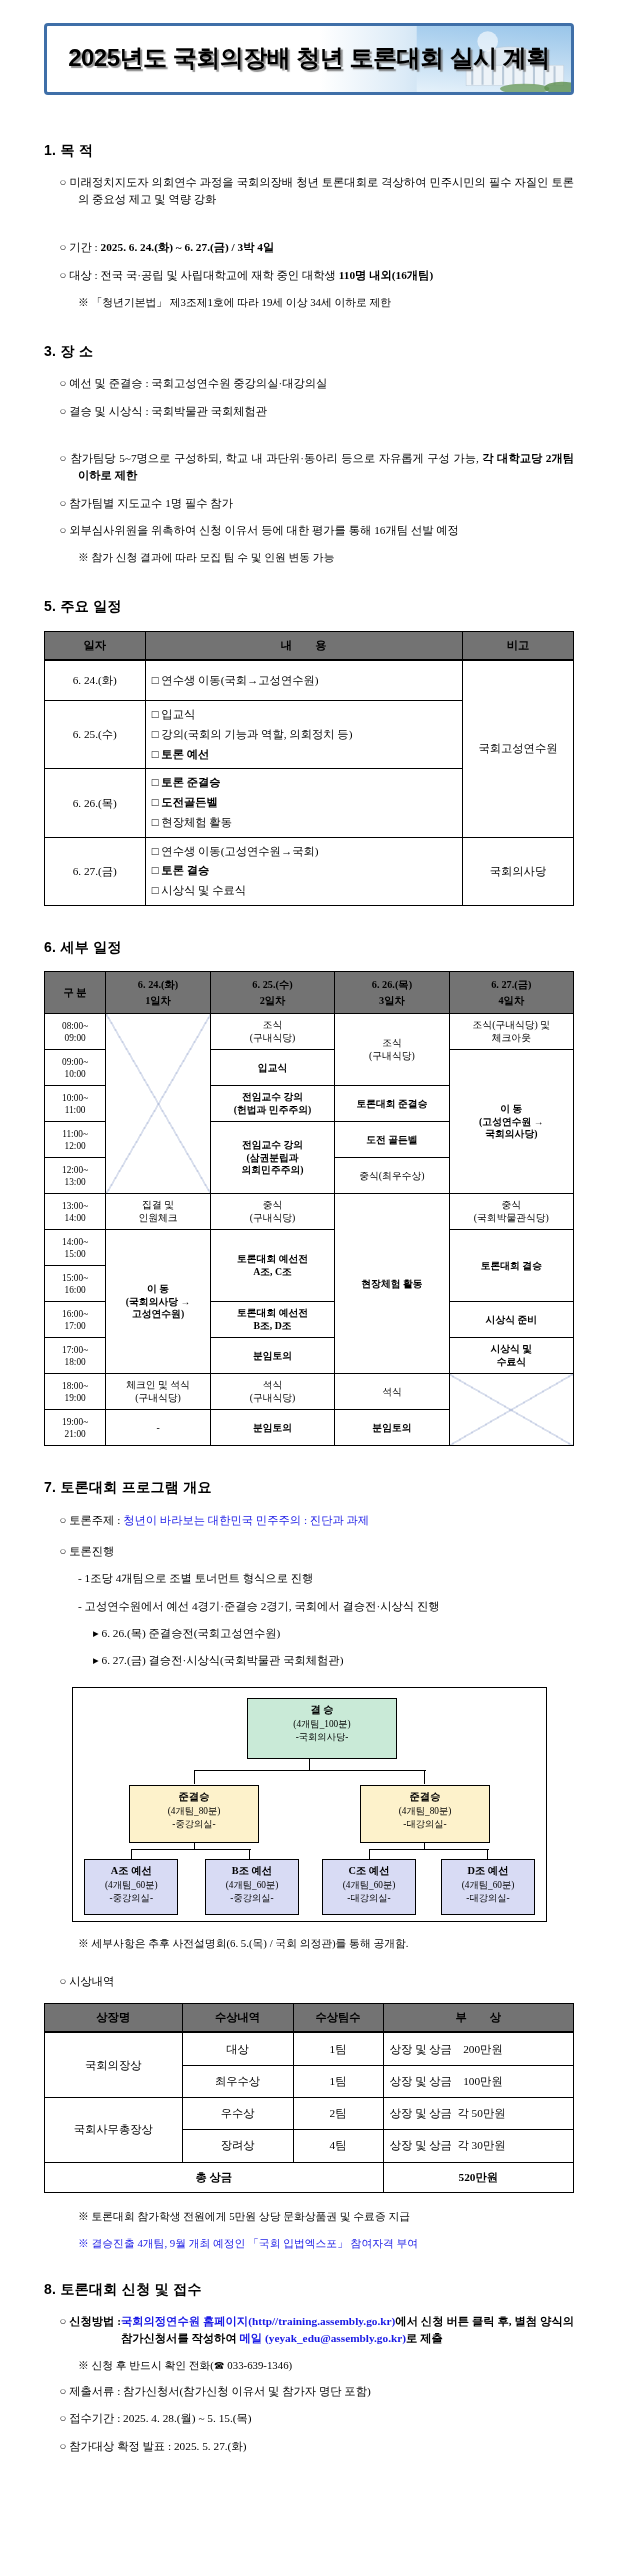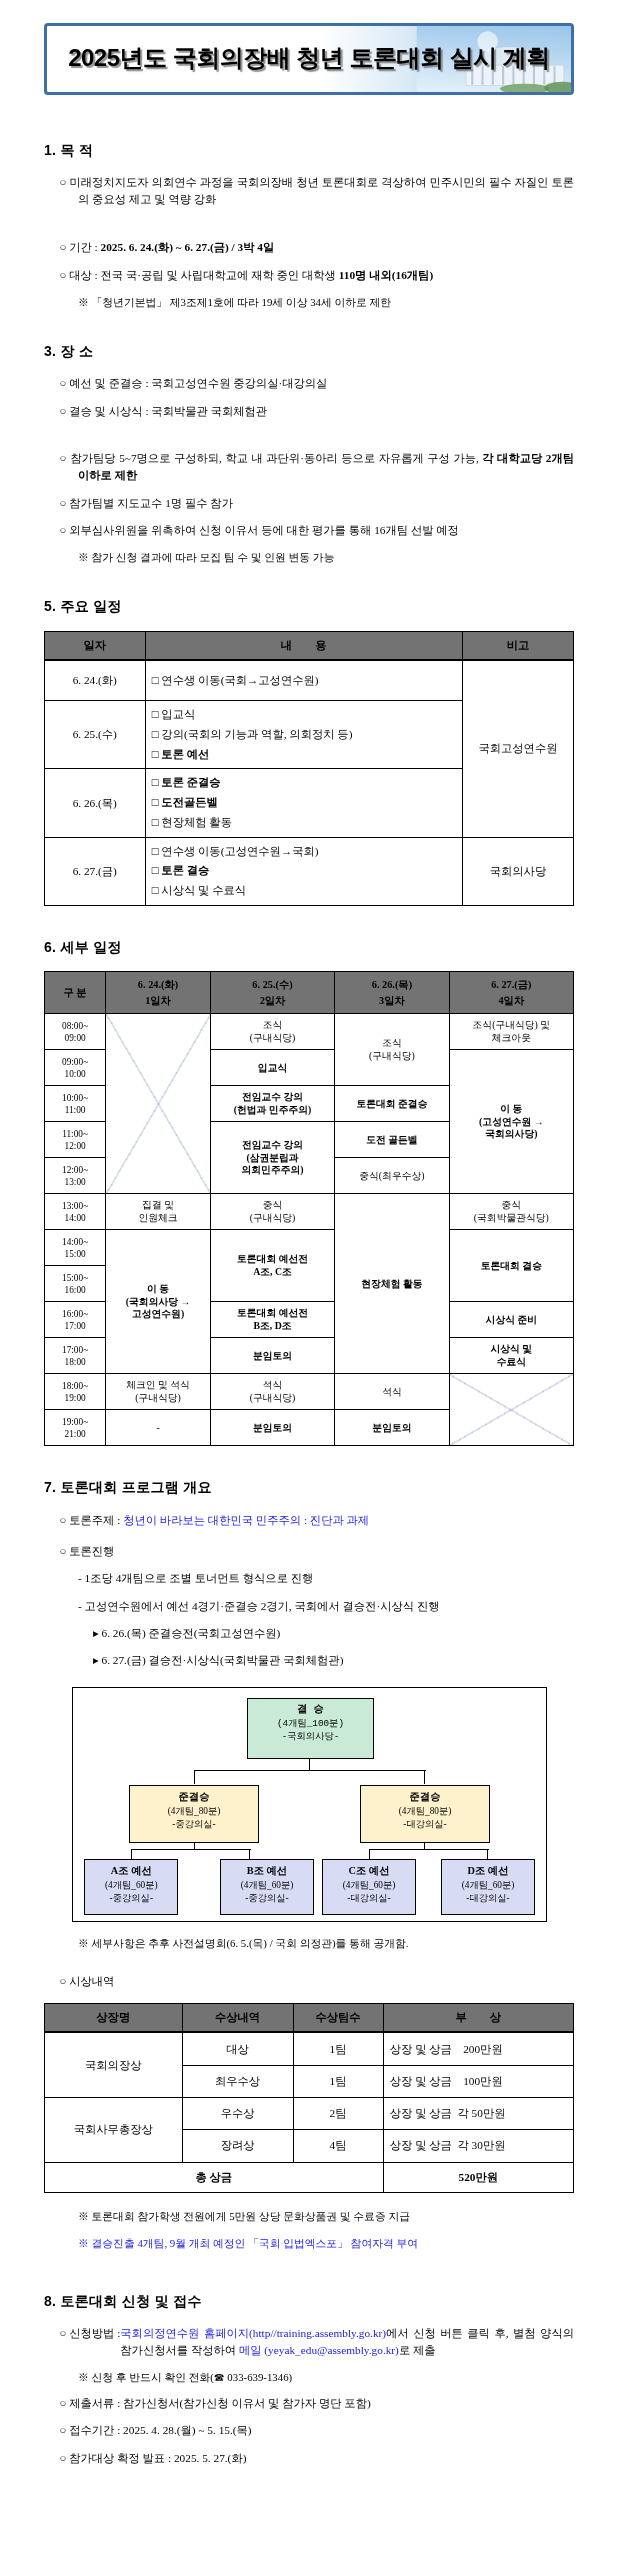--- a/index.html
+++ b/index.html
@@ -29,21 +29,21 @@
     font-family:"Liberation Sans","DejaVu Sans",sans-serif;
     font-size:14px; font-weight:bold; letter-spacing:0.3px; margin:0 0 13.4px 0;
   }
   .p{margin:0 0 10.3px 15.5px; padding-left:18.5px; text-indent:-18.5px; text-align:justify;}
   .p.single{text-align:left;}
   .note{margin:0 0 10.3px 34px; padding-left:15.5px; text-indent:-15.5px; font-size:10.8px;}
   .sub1{margin:0 0 10.3px 34px; padding-left:11.3px; text-indent:-11.3px;}
   .sub2{margin:0 0 10.3px 49px; padding-left:12.4px; text-indent:-12.4px;}
   .seg-b{font-weight:bold;}
   .seg-blue{color:#1a1ae6;}
-  .hang{display:flex; margin:0 0 9.3px 15.5px;}
+  .hang{display:flex; margin:0 0 9.3px 15.5px;font-weight:bold;}
   .hang-label{white-space:nowrap;}
   .hang-value{flex:1; text-align:justify;}
   
   table{border-collapse:collapse; width:100%;}
   .tbl{border:1.5px solid #000; margin-bottom:4.1px;}
   .tbl th,.tbl td{border:0.5px solid #000; padding:3.1px 6.2px; vertical-align:middle;}
   .tbl thead th{
     background:#737373; font-weight:bold; text-align:center;
     border-bottom:2.1px double #000; padding:5.2px 3.1px; font-size:11.3px;margin-left:16px;
   }
@@ -62,25 +62,25 @@
       linear-gradient(to top right,transparent calc(50% - 0.5px),#b3bedb calc(50% - 0.5px),#b3bedb calc(50% + 0.5px),transparent calc(50% + 0.5px)),
       linear-gradient(to bottom right,transparent calc(50% - 0.5px),#b3bedb calc(50% - 0.5px),#b3bedb calc(50% + 0.5px),transparent calc(50% + 0.5px));
   }
   
   .bracket-wrap{margin:17.5px 0 13.4px 28px; width:473px; border:1px solid #000; background:#fff; position:relative; height:233px;}
   .bx{
     position:absolute; border:1px solid #000; text-align:center;
     font-size:9.3px; line-height:1.35; padding-top:4.6px; box-sizing:border-box;
   }
   .bx .bx-name{font-weight:bold; font-size:10.3px; margin-bottom:1px;}
-  .bx-final{left:174px; top:10.3px;  width:127px; height:61px; background:#c9ead7;font-family:Liberation Mono, monospace;}
+  .bx-final{left:174px; top:10.3px;  width:150px; height:61px; background:#c9ead7;}
   .bx-semi1{left:56px; top:97px; width:130px; height:58px; background:#fdf2cb;}
   .bx-semi2{left:287px; top:97px; width:130px; height:58px; background:#fdf2cb;}
   .bx-pre{width:94px; height:56px; background:#d8dbf4; top:171px;}
-  .bx-pa{left:11.3px;} .bx-pb{left:147px;} .bx-pc{left:249px;} .bx-pd{left:368px;}
+  .bx-pa{left:11.3px;} .bx-pb{left:132px;} .bx-pc{left:249px;} .bx-pd{left:368px;}
   .ln{position:absolute; background:#000;}
   
   .ta col.c1{width:26%;} .ta col.c2{width:21%;} .ta col.c3{width:17%;} .ta col.c4{width:36%;}
   .ta td{padding:7.2px 6.2px;}
   .prize{white-space:pre; text-align:left; padding-left:13.4px;}
   .total td{font-weight:bold; padding:6.2px;}
   
   .t5 col.c1{width:19%;} .t5 col.c2{width:60%;} .t5 col.c3{width:21%;}
 </style>
 </head>
@@ -508,21 +508,21 @@
           <td class="c" colspan="3">총 상금</td>
           <td class="c">520만원</td>
         </tr>
       </tbody>
     </table>
 
     <div class="note" style="margin-top:15.5px;">※ 토론대회 참가학생 전원에게 5만원 상당 문화상품권 및 수료증 지급</div>
     <div class="note"><span class="seg-blue">※ 결승진출 4개팀, 9월 개최 예정인 「국회 입법엑스포」 참여자격 부여</span></div>
   </div>
 
-  <div class="sec" style="margin-top:40px;">
+  <div class="sec" style="margin-top:28px;">
     <div class="sec-h">8. 토론대회 신청 및 접수</div>
     <div class="hang">
       <span class="hang-label"><span>○ 신청방법 : </span></span>
       <span class="hang-value"><span class="seg-blue">국회의정연수원 홈페이지(http//training.assembly.go.kr)</span><span>에서 신청 버튼 클릭 후, 별첨 양식의 참가신청서를 작성하여 </span><span class="seg-blue">메일 (yeyak_edu@assembly.go.kr)</span><span>로 제출</span></span>
     </div>
     <div class="note" style="margin-top:4.1px;">※ 신청 후 반드시 확인 전화(☎ 033-639-1346)</div>
     <div class="p single">○ 제출서류 : 참가신청서(참가신청 이유서 및 참가자 명단 포함)</div>
     <div class="p single">○ 접수기간 : 2025. 4. 28.(월) ~ 5. 15.(목)</div>
     <div class="p single">○ 참가대상 확정 발표 : 2025. 5. 27.(화)</div>
   </div>

